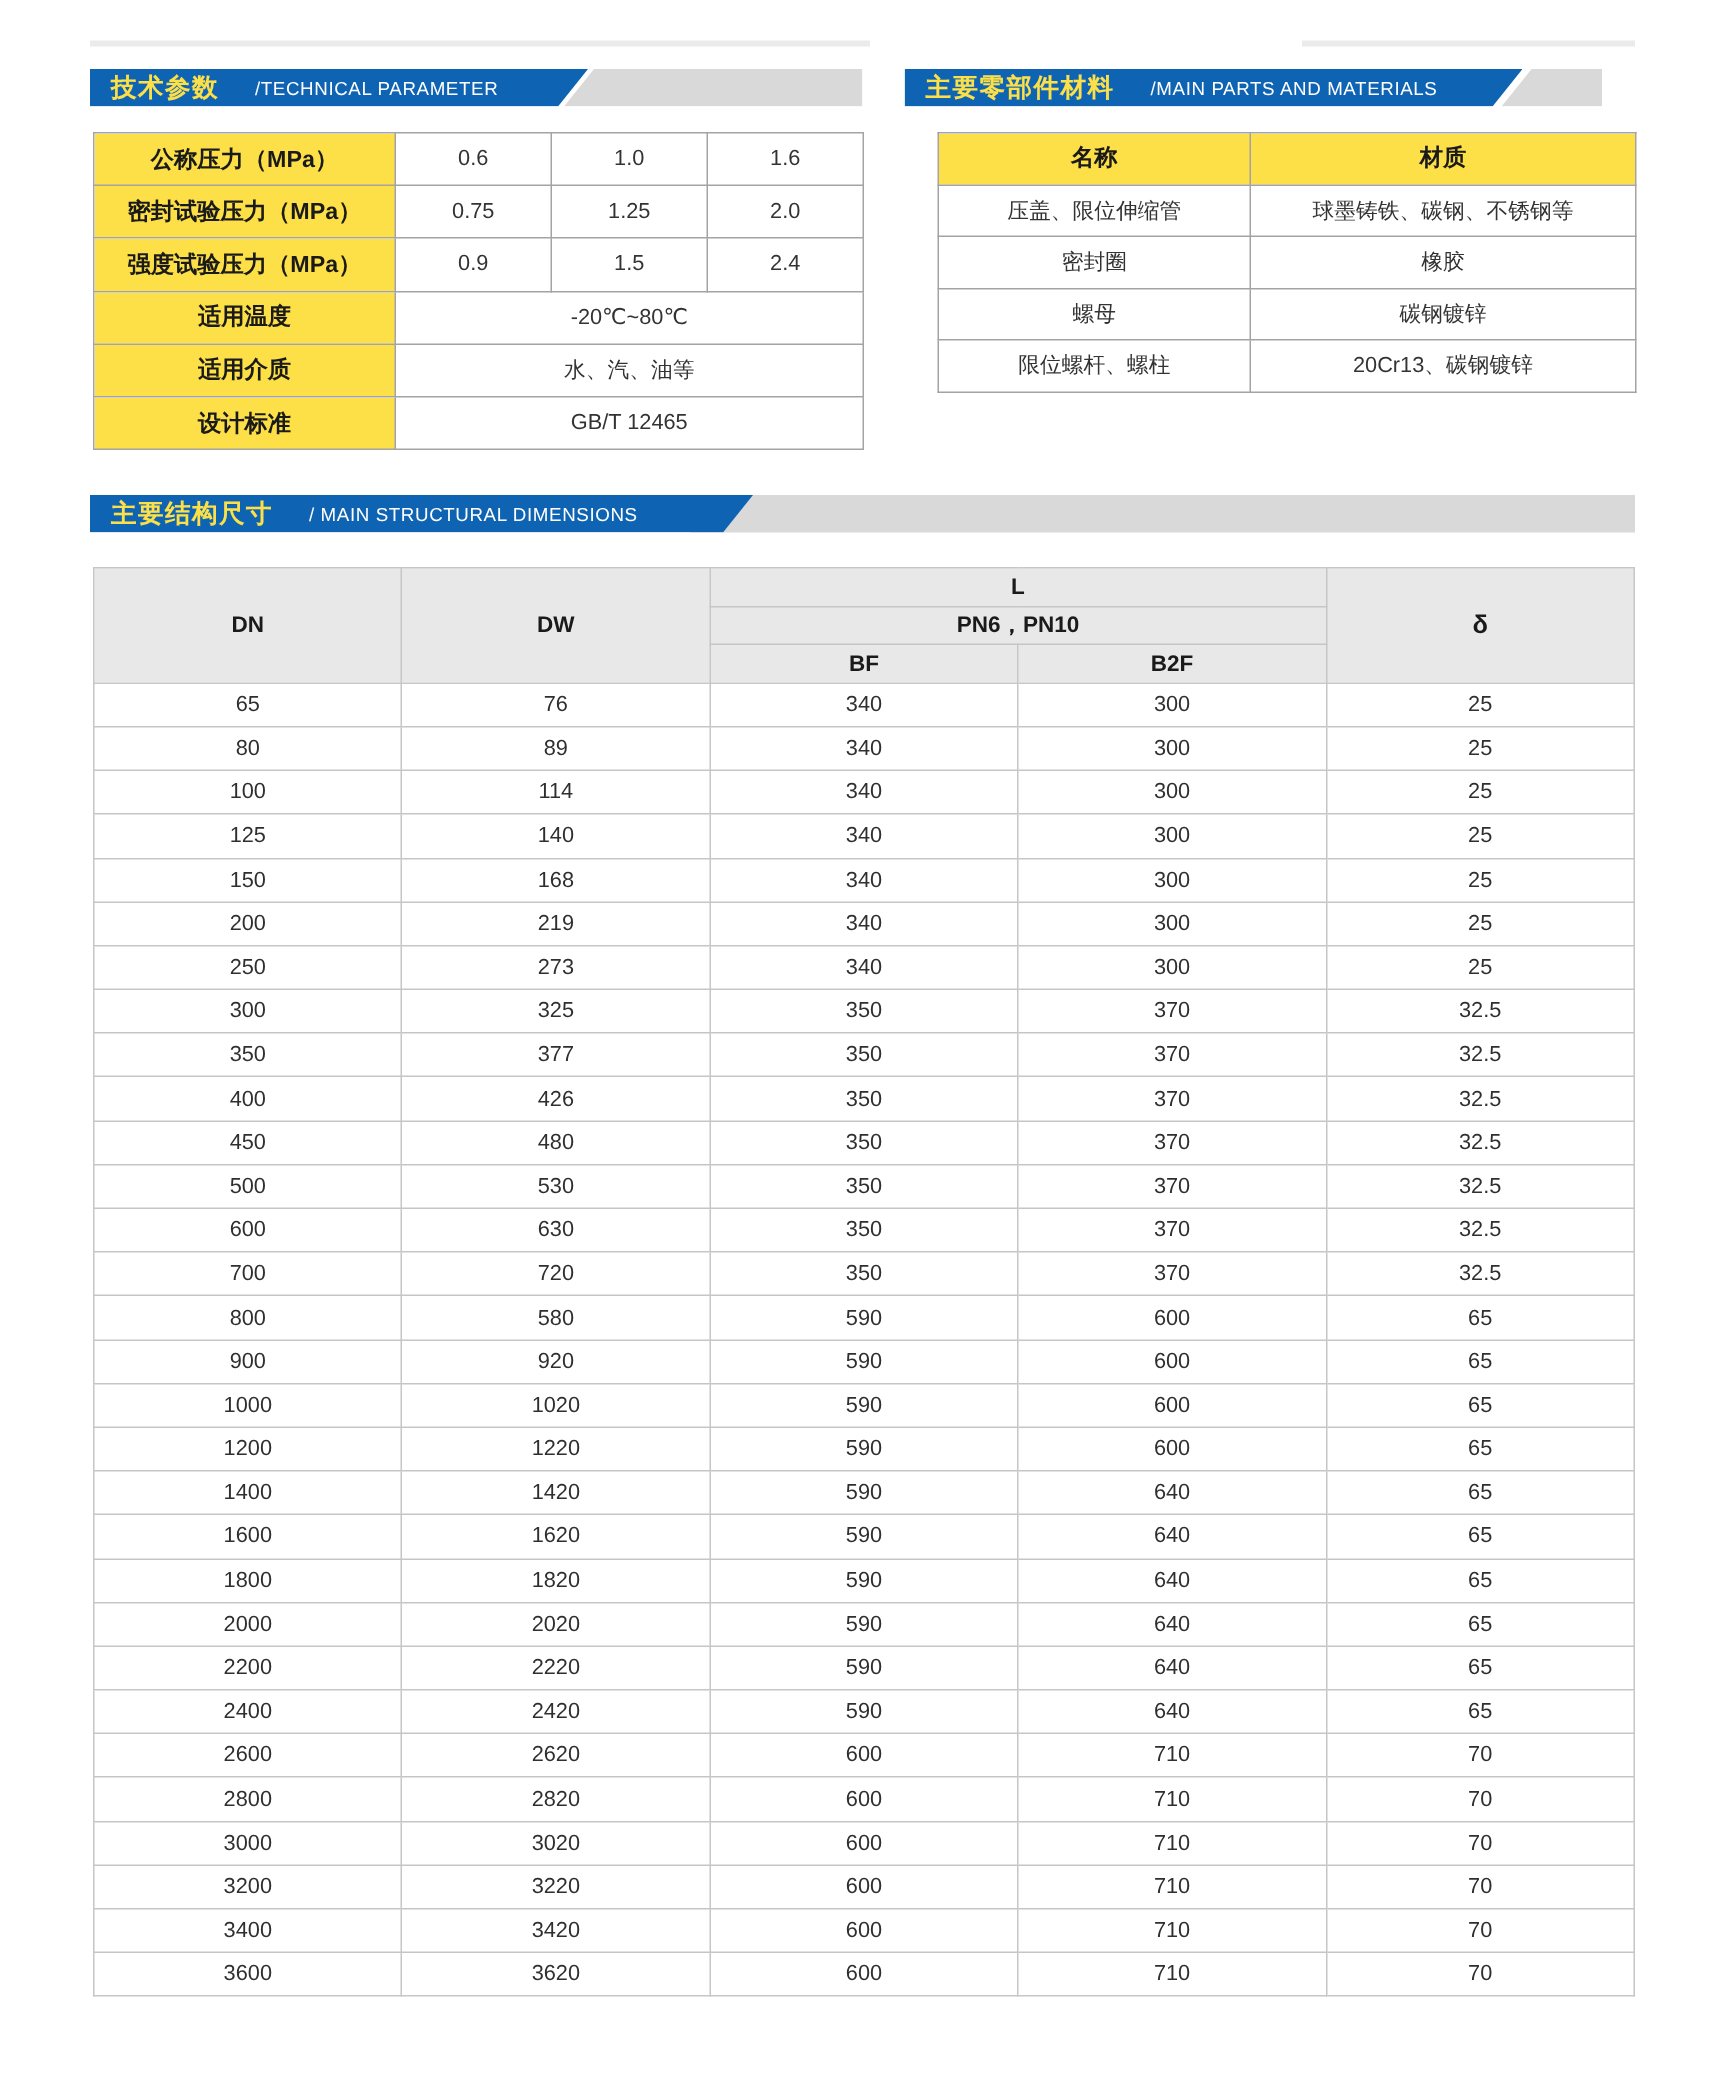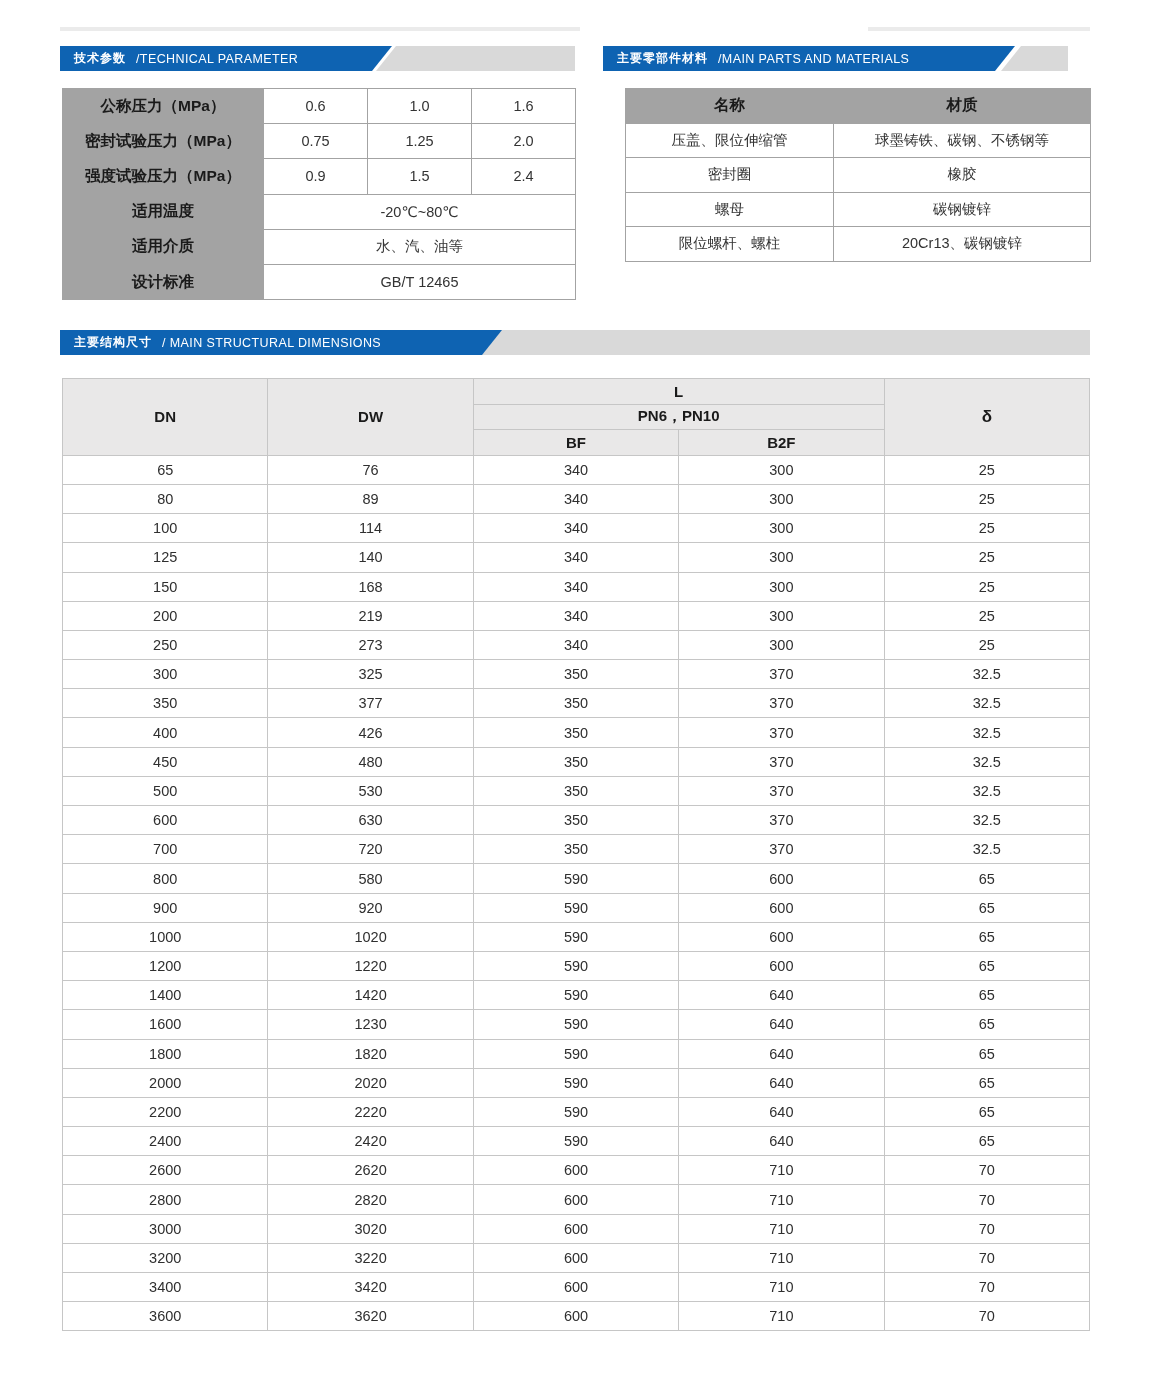--- a/index.html
+++ b/index.html
@@ -35,22 +35,22 @@
     background:#0e63b2; z-index:2;
     display:flex; align-items:center;
     padding-left:14px;
     clip-path:polygon(0 0, 100% 0, calc(100% - 20px) 100%, 0 100%);
     white-space:nowrap;
   }
   .banner-tech .banner-blue { width:332px; }
   .banner-mat  .banner-blue { width:412px; }
   .banner-dim  .banner-blue { width:442px; }
 
-  .banner-zh { color:#ffffff; font-weight:bold; font-size:12px; letter-spacing:1px; }
-  .banner-en { color:#ffffff; font-size:12.5px; margin-left:10px; letter-spacing:0.4px; }
+  .banner-zh { color:#fde047; font-weight:bold; font-size:17px; letter-spacing:1px; }
+  .banner-en { color:#ffffff; font-size:12.5px; margin-left:24px; letter-spacing:0.4px; }
 
   
   .small-table {
     position:absolute; border-collapse:collapse; table-layout:fixed;
     background:#ffffff;
   }
   .small-table td, .small-table th {
     border:1px solid #a3a3a3; text-align:center; vertical-align:middle;
     overflow:hidden;
   }
@@ -58,21 +58,21 @@
   .tech-table tr { height:35.2px; }
   .tech-table col.c-lbl { width:201px; }
   .tech-table col.c-val { width:104px; }
 
   .mat-table { left:625px; top:88px; width:465px; }
   .mat-table tr { height:34.5px; }
   .mat-table col.m-c1 { width:208px; }
   .mat-table col.m-c2 { width:257px; }
 
   .small-table .lbl, .mat-table thead th {
-    background:#a3a3a3; font-weight:bold; font-size:15.5px; color:#1a1a1a;
+    background:#fde047; font-weight:bold; font-size:15.5px; color:#1a1a1a;
   }
   .small-table .val, .mat-table tbody td {
     background:#ffffff; font-size:14.5px; color:#333333;margin-top:37px;
   }
 
   
   .big-table {
     position:absolute; left:62px; top:378px; width:1028px;
     border-collapse:collapse; table-layout:fixed; background:#ffffff;
   }
@@ -344,21 +344,21 @@
         </tr>
         <tr>
           <td>1400</td>
           <td>1420</td>
           <td>590</td>
           <td>640</td>
           <td>65</td>
         </tr>
         <tr>
           <td>1600</td>
-          <td>1230</td>
+          <td>1620</td>
           <td>590</td>
           <td>640</td>
           <td>65</td>
         </tr>
         <tr>
           <td>1800</td>
           <td>1820</td>
           <td>590</td>
           <td>640</td>
           <td>65</td>

